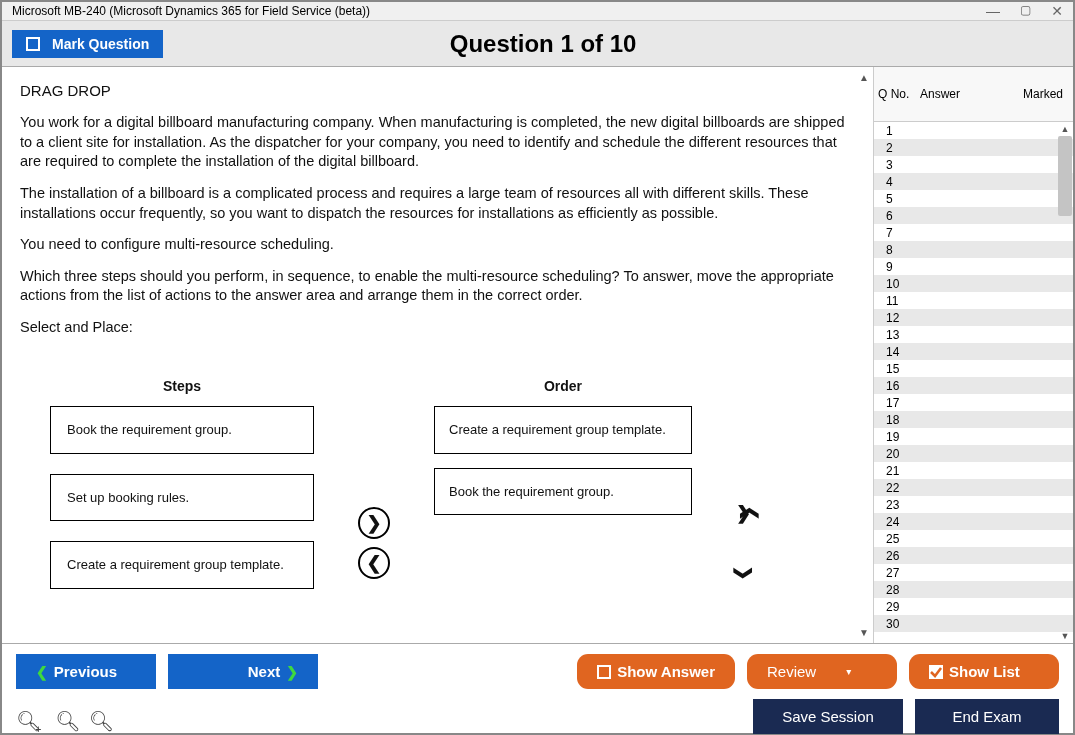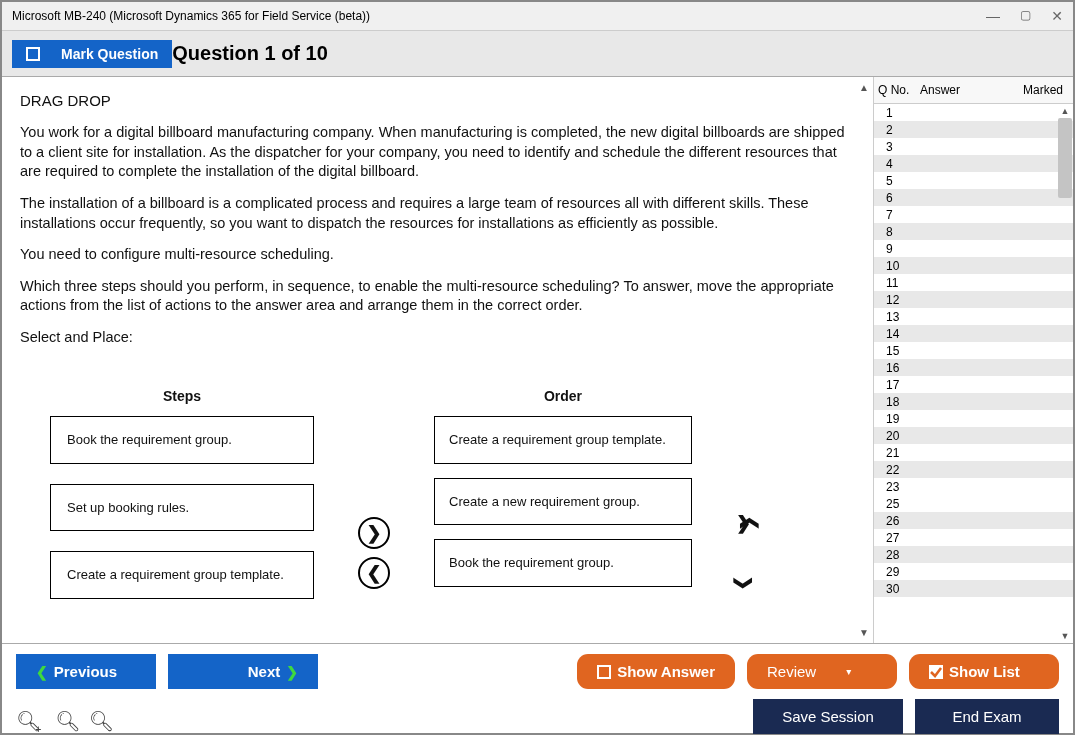--- a/index.html
+++ b/index.html
@@ -1,42 +1,42 @@
 <!DOCTYPE html>
 <html><head>
 <meta charset="utf-8">
 <style>
   * { box-sizing: border-box; margin: 0; padding: 0; }
   body { font-family: Arial, sans-serif; background: #fff; }
   .window { width: 1075px; height: 735px; border: 2px solid #888; position: relative; display: flex; flex-direction: column; }
-  .titlebar { height: 29px; background: #f0f0f0; display: flex; align-items: center; padding: 0 10px; border-bottom: 1px solid #ccc; font-size: 12px; }
+  .titlebar { height: 19px; background: #f0f0f0; display: flex; align-items: center; padding: 0 10px; border-bottom: 1px solid #ccc; font-size: 12px; }
   .titlebar-text { flex: 1; }
   .win-controls { display: flex; gap: 20px; color: #666; font-size: 14px; }
   .win-controls span { cursor: pointer; }
   .topbar { height: 46px; background: #e8e8e8; display: flex; align-items: center; padding: 0 10px; border-bottom: 1px solid #aaa; }
-  .mark-btn { background: #1464c8; color: #fff; border: none; padding: 6px 14px; font-size: 14px; font-weight: bold; display: flex; align-items: center; gap: 21px; cursor: pointer; }
+  .mark-btn { background: #1464c8; color: #fff; border: none; padding: 6px 14px; font-size: 14px; font-weight: bold; display: flex; align-items: center; gap: 12px; cursor: pointer; }
   .mark-btn .box { width: 14px; height: 14px; border: 2px solid #fff; display: inline-block; }
-  .question-title { flex:1; font-size: 20px; font-weight: bold; color:#000; }
+  .question-title { flex:1; text-align:center; font-size: 24px; font-weight: bold; color:#000; }
   .main-area { flex: 1; display: flex; overflow: hidden; }
   .question-pane { flex: 1; padding: 14px 18px; overflow: hidden; position: relative; font-size: 14.5px; color: #111; line-height: 1.35; }
   .question-pane p { margin-bottom: 12px; }
   .scroll-arrow-up, .scroll-arrow-down { position: absolute; right: 4px; font-size: 10px; color: #555; }
   .scroll-arrow-up { top: 4px; }
   .scroll-arrow-down { bottom: 4px; }
   .dragdrop-area { display: flex; gap: 44px; margin-top: 40px; margin-left: 30px; }
   .col { }
   .col-header { text-align:center; font-weight:bold; margin-bottom:10px; font-size:14px;}
   .drag-item { border:1.5px solid #000; padding:14px 16px; width:264px; margin-bottom:20px; font-size:13px; background:#fff; }
   .move-controls { display:flex; flex-direction:column; justify-content:center; gap:8px; margin-top:100px;}
   .circle-btn { width:32px; height:32px; border:2.5px solid #000; border-radius:50%; display:flex; align-items:center; justify-content:center; font-weight:bold; font-size:18px; cursor:pointer; background:#fff;}
   .order-controls { display:flex; flex-direction:column; justify-content:center; gap:36px; margin-top:100px; font-weight:bold; font-size:18px;}
   .order-col .drag-item { width: 258px; margin-bottom: 14px; padding: 14px 14px; }
   .side-pane { width: 200px; border-left: 1px solid #ccc; display:flex; flex-direction:column; font-size:12px; }
   .side-header { display:flex; border-bottom:1px solid #ccc; background:#f8f8f8; }
-  .side-header div { padding:6px 4px; }
+  .side-header div { padding:20px 4px; }
   .sh-qno { width:42px; }
   .sh-ans { flex:1; }
   .sh-mark { width:60px; text-align:center; }
   .side-list { flex:1; overflow-y:auto; position:relative; }
   .side-row { display:flex; height:17px; align-items:center; padding-left:12px; }
   .side-row.even { background:#e8e8e8; }
   .side-row .qn { width:30px; }
   .side-thumb { position:absolute; right:1px; top:14px; width:14px; height:80px; background:#c4c4c4; border-radius:2px;}
   .side-up, .side-down { position:absolute; right:2px; width:12px; font-size:9px; color:#555; text-align:center;}
   .side-up{top:2px;} .side-down{bottom:2px;}
@@ -95,21 +95,20 @@
           <div class="drag-item">Set up booking rules.</div>
           <div class="drag-item">Create a requirement group template.</div>
         </div>
         <div class="move-controls">
           <div class="circle-btn">❯</div>
           <div class="circle-btn">❮</div>
         </div>
         <div class="col order-col">
           <div class="col-header">Order</div>
           <div class="drag-item">Create a requirement group template.</div>
-          <div class="drag-item">Create a new requirement group.</div>
           <div class="drag-item">Book the requirement group.</div>
         </div>
         <div class="order-controls">
           <div>❯︎<span style="display:inline-block;transform:rotate(-90deg);position:relative;left:-10px;">❯</span></div>
           <div><span style="display:inline-block;transform:rotate(90deg);">❯</span></div>
         </div>
       </div>
       <span class="scroll-arrow-down">▼</span>
     </div>
 
@@ -184,20 +183,23 @@
               <span class="qn">20</span>
             </div>
             <div class="side-row">
               <span class="qn">21</span>
             </div>
             <div class="side-row even">
               <span class="qn">22</span>
             </div>
             <div class="side-row">
               <span class="qn">23</span>
+            </div>
+            <div class="side-row even">
+              <span class="qn">24</span>
             </div>
             <div class="side-row">
               <span class="qn">25</span>
             </div>
             <div class="side-row even">
               <span class="qn">26</span>
             </div>
             <div class="side-row">
               <span class="qn">27</span>
             </div>

